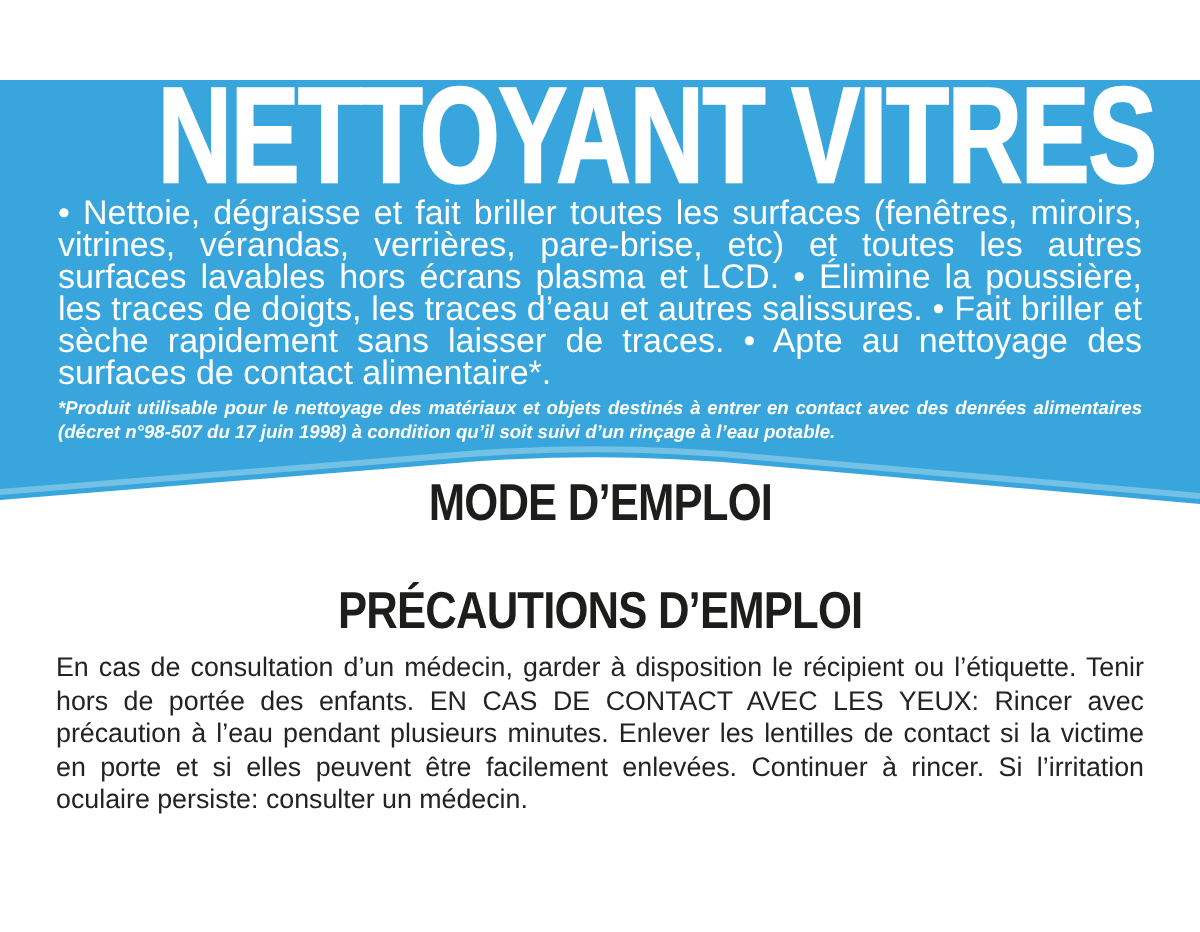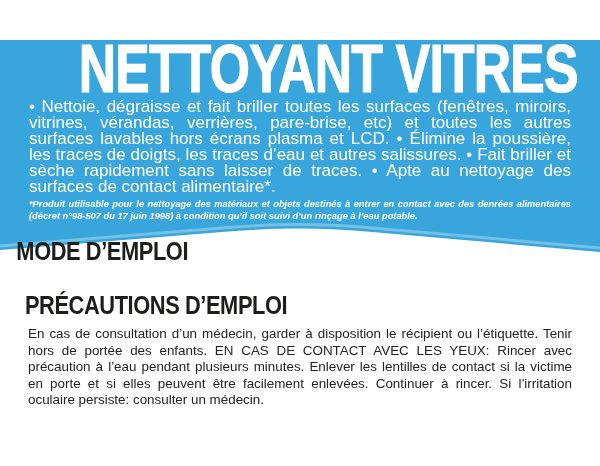--- a/index.html
+++ b/index.html
@@ -73,20 +73,21 @@
   }
   .wave{
     position:absolute;
     left:0;bottom:-1px;
     width:600px;height:34px;
     display:block;
   }
   .wave .halo{fill:none;stroke:rgba(255,255,255,0.30);stroke-width:3;}
   .wave .wedge{fill:#ffffff;stroke:none;}
   .section-heading{
+    text-align:center;
     color:var(--heading-text);
     font-weight:bold;
     font-size:26px;
     line-height:26px;
     white-space:nowrap;
   }
   .section-heading .cond{
     display:inline-block;
     transform:scaleX(0.84);
     transform-origin:50% 50%;

